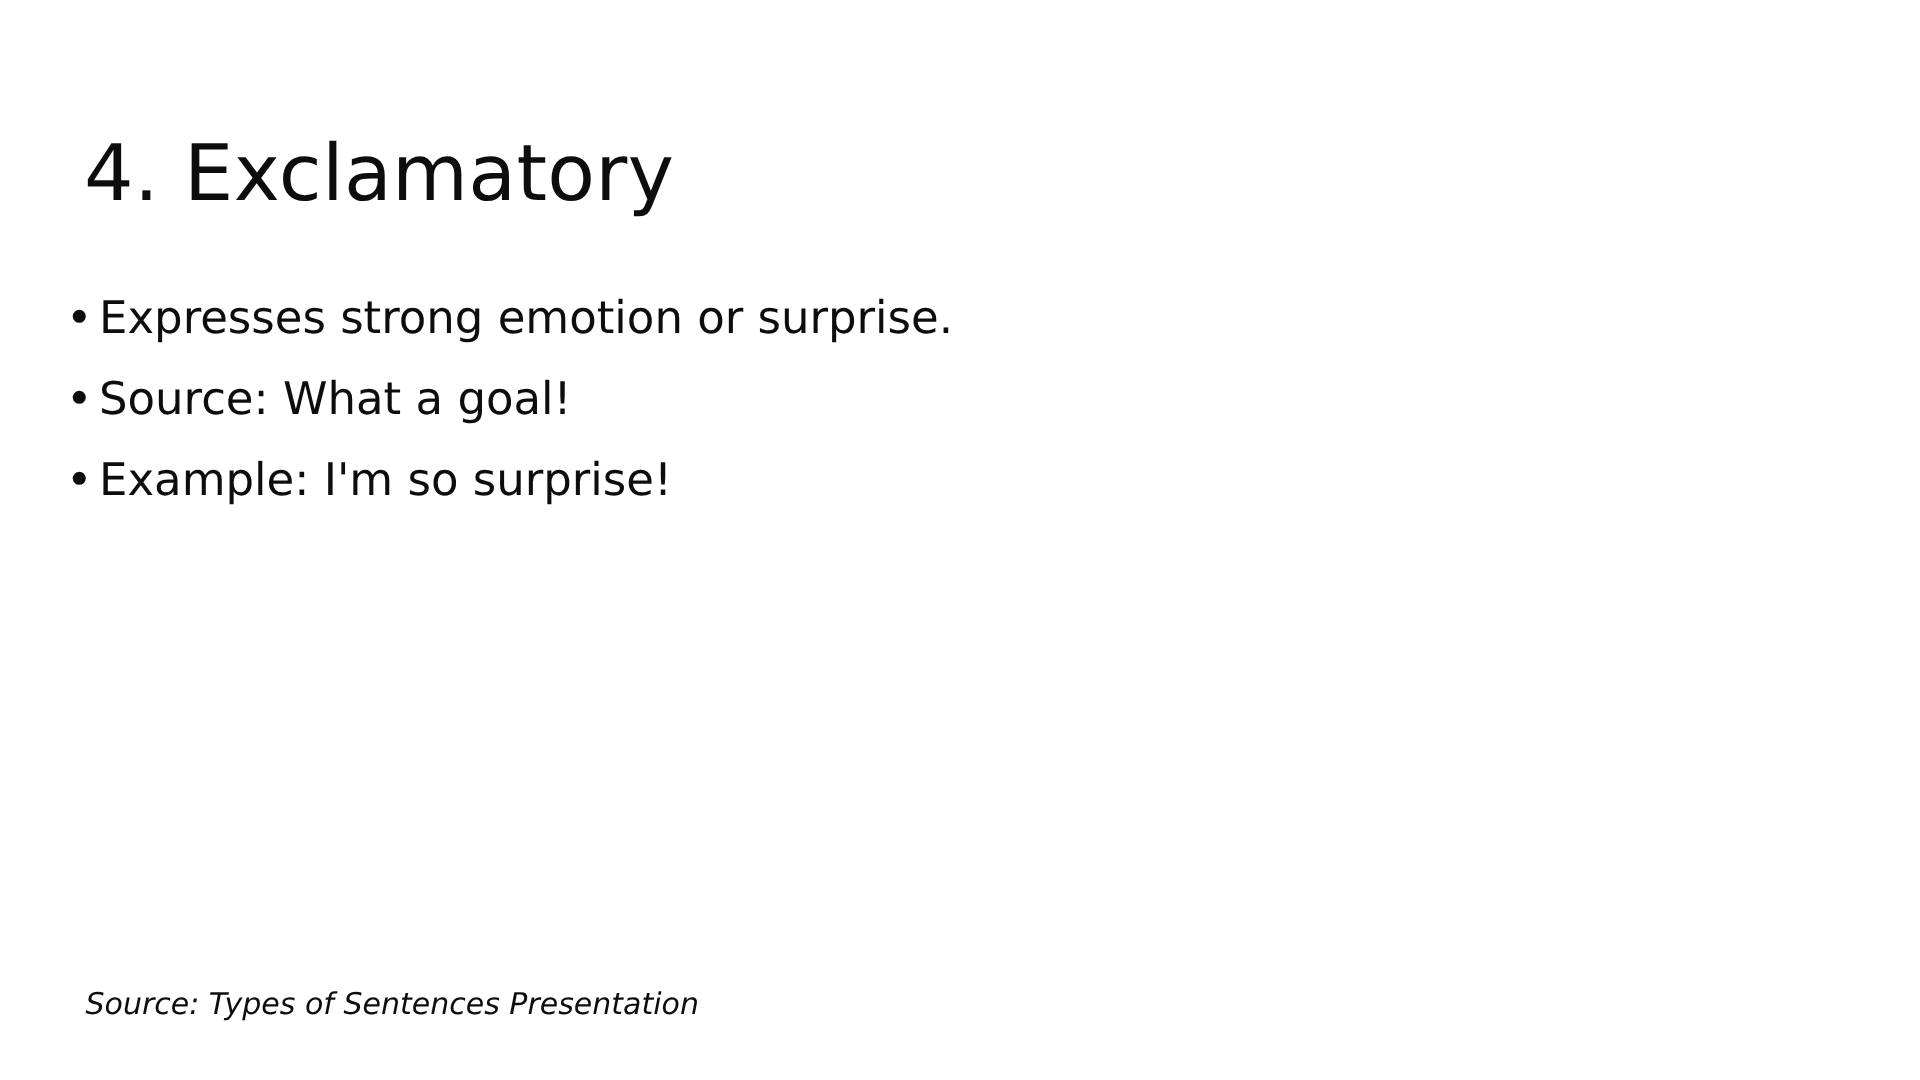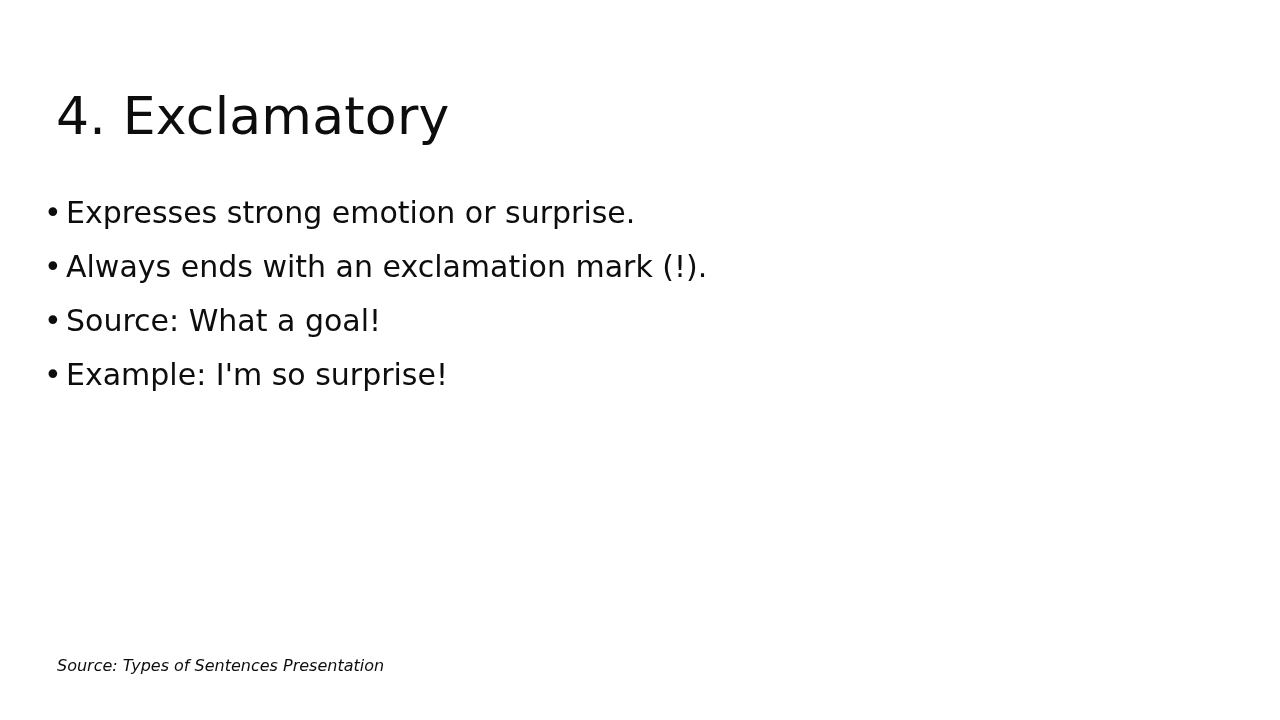--- a/index.html
+++ b/index.html
@@ -57,43 +57,40 @@
     line-height: 54px;
     vertical-align: baseline;
   }
   .bullet-text {
     display: inline;
   }
   .slide-footer {
     position: absolute;
     left: 57px;
     top: 656px;
-    font-size: 16px;
+    font-size: 20px;
     font-style: italic;
     font-weight: 400;
     line-height: 1.3;
     color: #0d0d0d;
     white-space: nowrap;
   }
 </style>
 </head>
 <body>
 
 <div class="slide">
 
   <h1 class="slide-title">4. Exclamatory</h1>
 
   <ul class="bullet-list">
     <li class="bullet-item">
       <span class="bullet-marker">•</span><span class="bullet-text">Expresses strong emotion or surprise.</span>
     </li>
     <li class="bullet-item">
-      <span class="bullet-marker">•</span><span class="bullet-text">Always ends with an exclamation mark (!).</span>
-    </li>
-    <li class="bullet-item">
       <span class="bullet-marker">•</span><span class="bullet-text">Source: What a goal!</span>
     </li>
     <li class="bullet-item">
       <span class="bullet-marker">•</span><span class="bullet-text">Example: I'm so surprise!</span>
     </li>
   </ul>
 
   <div class="slide-footer">Source: Types of Sentences Presentation</div>
 
 </div>

